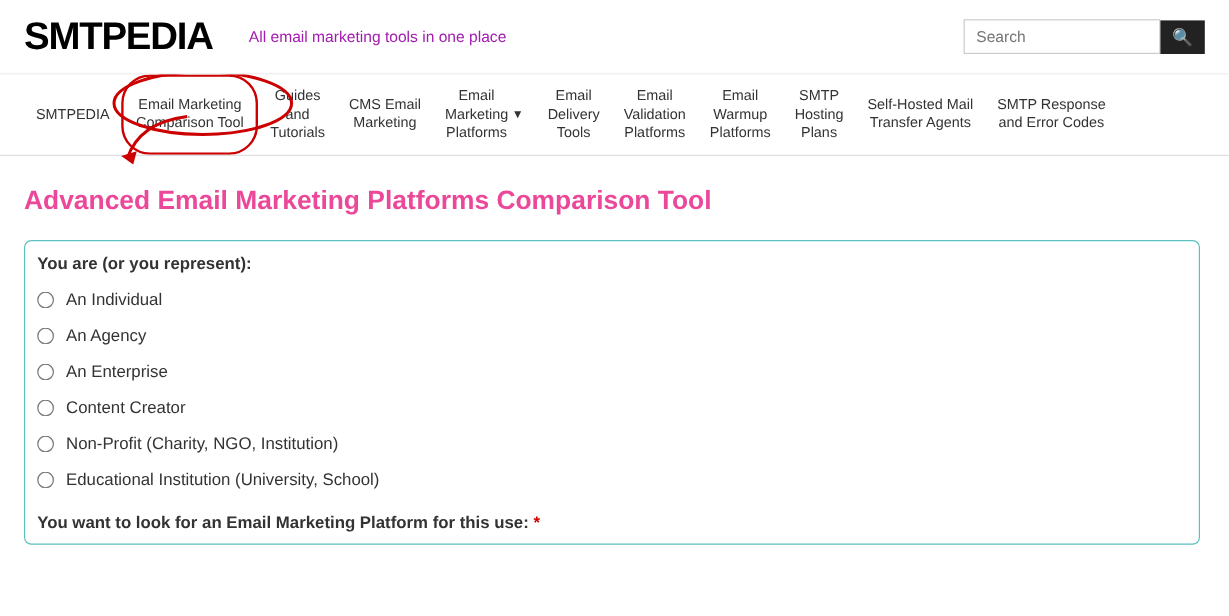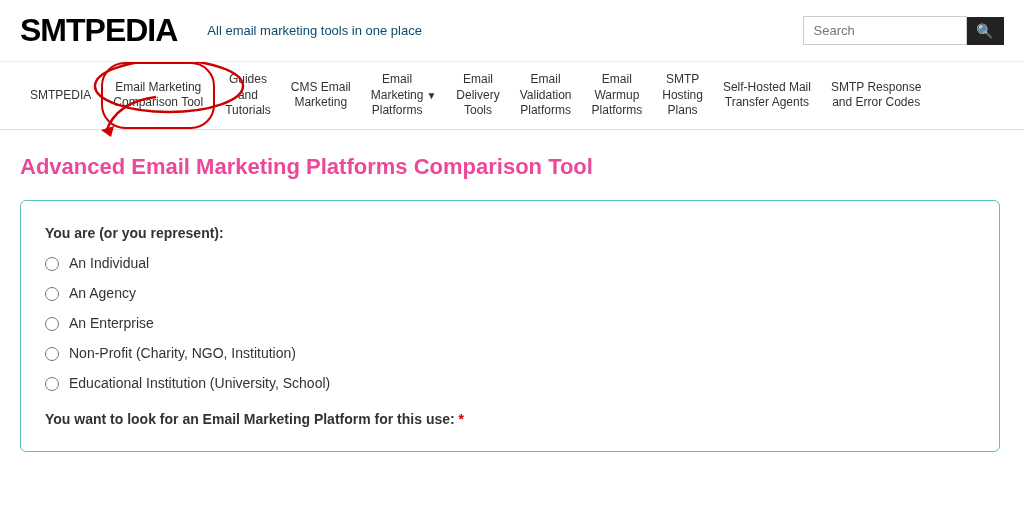--- a/index.html
+++ b/index.html
@@ -1,37 +1,37 @@
 <!DOCTYPE html>
 <html><head>
   <meta charset="utf-8">
   <style>
     * { box-sizing: border-box; margin: 0; padding: 0; }
     body { font-family: Arial, sans-serif; background: #fff; color: #333; font-size: 14px; }
 
     
     .header { display: flex; align-items: center; padding: 12px 20px; border-bottom: 1px solid #eee; gap: 20px; }
     .logo { font-size: 32px; font-weight: 900; color: #000; letter-spacing: -1px; flex-shrink: 0; }
-    .tagline { color: #0c4a6e; font-size: 13px; flex: 1; padding-left: 10px; }
+    .tagline { color: #a21caf; font-size: 13px; flex: 1; padding-left: 10px; }
     .search-container { display: flex; align-items: center; gap: 0; }
     .search-input { border: 1px solid #ccc; padding: 6px 10px; font-size: 13px; width: 164px; outline: none; }
     .search-button { background: #222; color: #fff; border: none; padding: 6px 10px; cursor: pointer; font-size: 14px; }
 
     
     .nav { display: flex; align-items: stretch; padding: 0 20px; border-bottom: 1px solid #ddd; flex-wrap: nowrap; overflow-x: auto; }
     .nav-item { padding: 10px 10px; font-size: 12px; color: #333; cursor: pointer; white-space: nowrap; line-height: 1.3; text-align: center; border: none; background: none; display: flex; align-items: center; gap: 3px; }
     .nav-item.highlighted { border: 2px solid #cc0000; border-radius: 24px; padding: 0 10px; color: #333; }
     .nav-item .arrow { font-size: 10px; }
 
     
     .main { padding: 24px 20px; }
     .page-title { font-size: 22px; font-weight: bold; color: #ec4899; margin-bottom: 20px; }
 
     
-    .card { border: 1.5px solid #5bc0c0; border-radius: 6px; padding: 24px; max-width: 980px; }
+    .card { border: 1.5px solid #5bc0c0; border-radius: 6px; padding: 10px; max-width: 980px; }
     .card-question { font-size: 14px; font-weight: bold; margin-bottom: 14px; }
     .radio-option { display: flex; align-items: flex-end; gap: 10px; margin-bottom: 14px; font-size: 14px; cursor: pointer; }
     .radio-option input[type="radio"] { width: 14px; height: 14px; accent-color: #555; cursor: pointer; }
     .card-question-2 { font-size: 14px; font-weight: bold; margin-top: 20px; }
     .required-star { color: #cc0000; }
   </style>
 </head>
 <body>
 
 <div class="header">
@@ -84,20 +84,24 @@
     <label class="radio-option">
       <input type="radio" name="user_type" style="">
       <span>An Agency</span>
     </label>
 
     <label class="radio-option">
       <input type="radio" name="user_type" style="">
       <span>An Enterprise</span>
     </label>
 
+    <label class="radio-option">
+      <input type="radio" name="user_type" style="">
+      <span>Content Creator</span>
+    </label>
 
     <label class="radio-option">
       <input type="radio" name="user_type" style="">
       <span>Non-Profit (Charity, NGO, Institution)</span>
     </label>
 
     <label class="radio-option">
       <input type="radio" name="user_type" style="">
       <span>Educational Institution (University, School)</span>
     </label>

